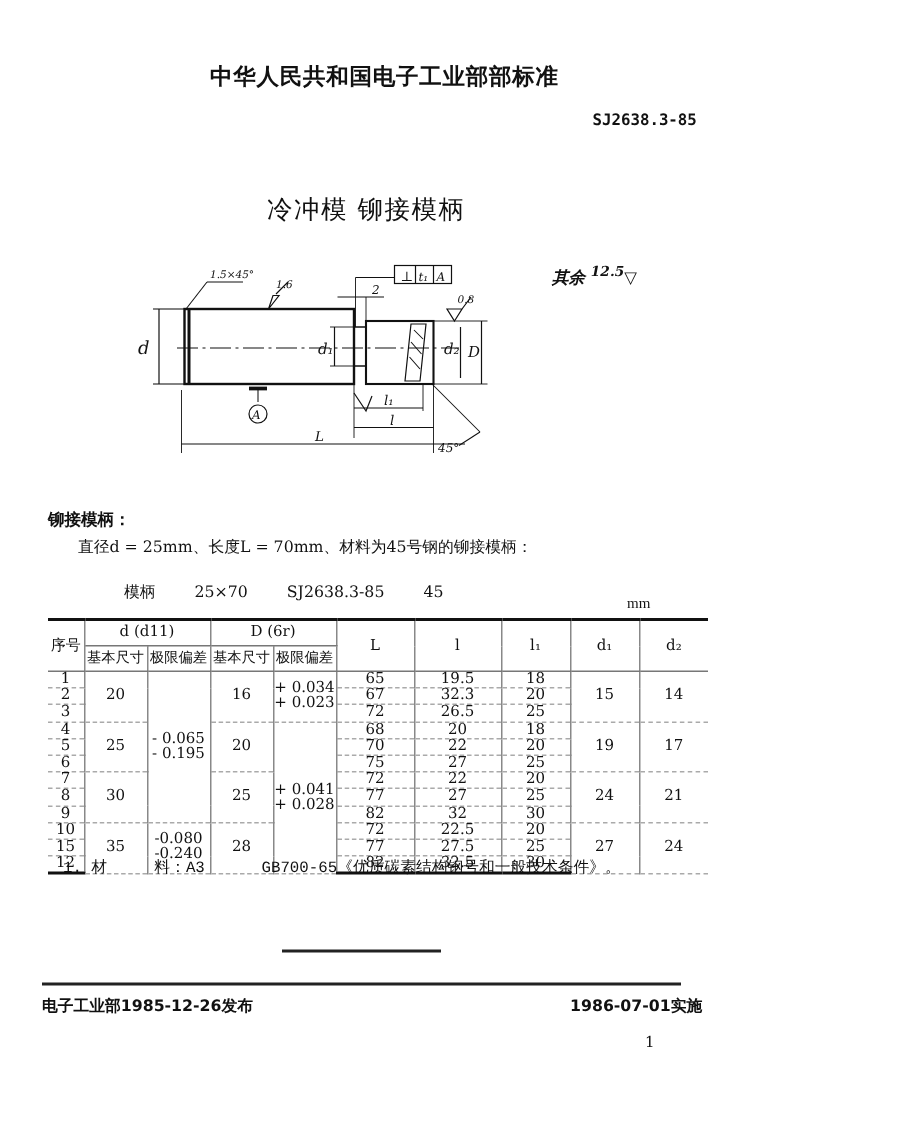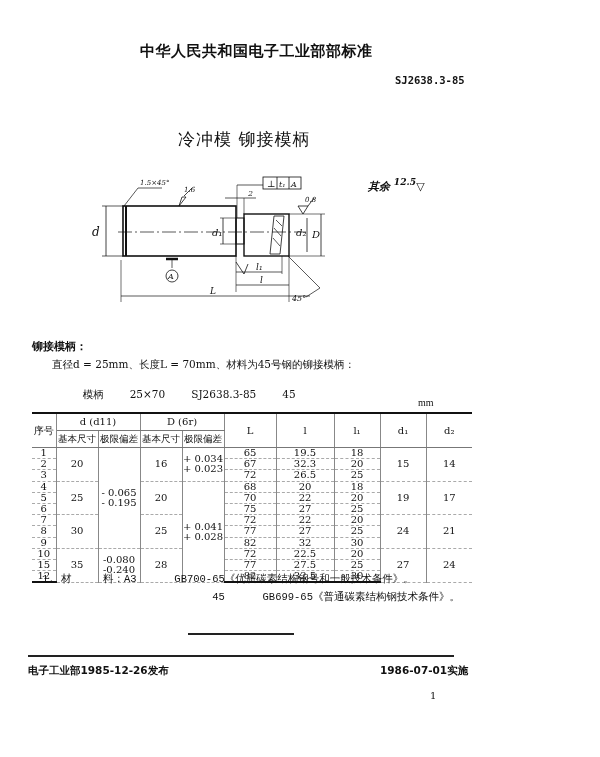--- a/index.html
+++ b/index.html
@@ -269,20 +269,19 @@
       <td>12</td>
       <td>82</td>
       <td>32.5</td>
       <td>30</td>
     </tr>
   </tbody>
 </table>
 
 <div class="abs notes">
   <div class="row"><span>1. 材     料：</span><span>A3</span>      <span>GB700-65《优质碳素结构钢号和一般技术条件》。</span></div>
-  <div class="row">                           <span>45</span>      <span>GB699-65《普通碳素结构钢技术条件》。</span></div>
 </div>
 
 <div class="abs short-rule"></div>
 <div class="abs foot-rule"></div>
 <div class="abs foot-left">电子工业部1985-12-26发布</div>
 <div class="abs foot-right">1986-07-01实施</div>
 <div class="abs page-no">1</div>
 
 </body></html>

